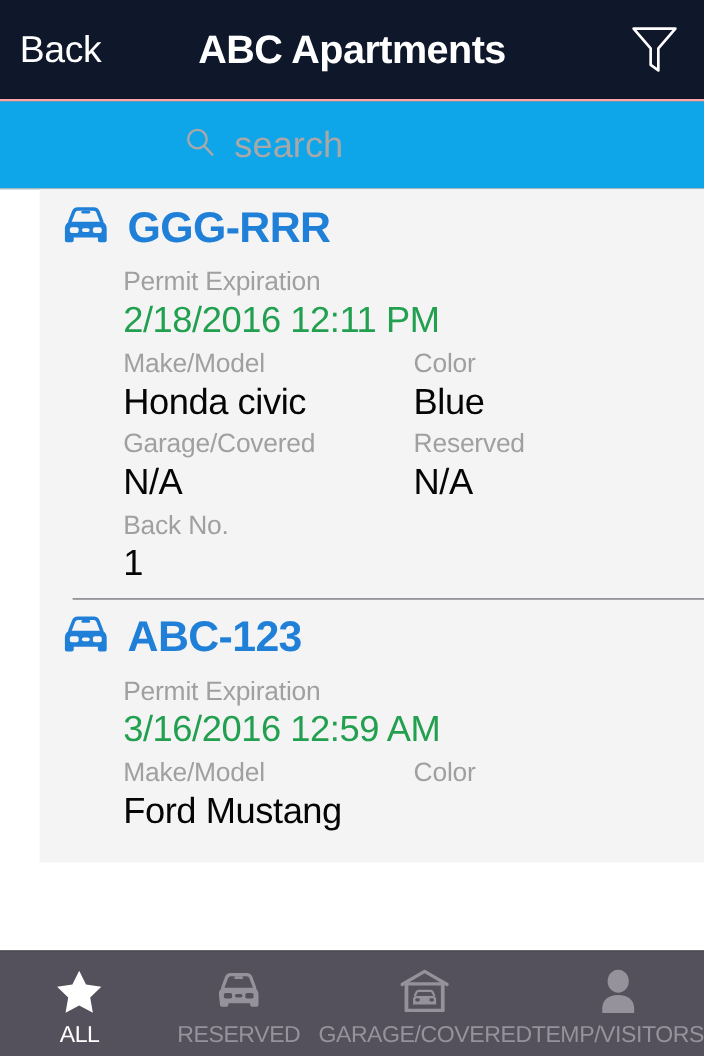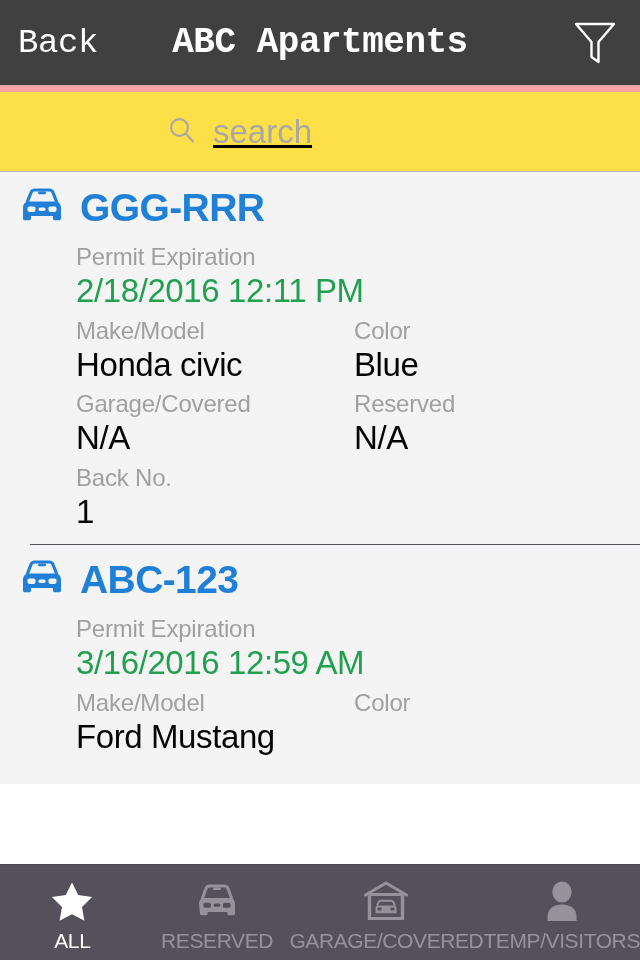--- a/index.html
+++ b/index.html
@@ -47,26 +47,25 @@
     background:#ffffff; border-radius:0 2px 2px 0;
   }
   .battery i {
     display:block; width:100%; height:100%;
     background:#ffffff; border-radius:2px;
   }
 
   
   .navbar {
     height:92px;
-    background:#404040;
+    background:#0f172a;
     display:flex; align-items:center;
     padding:0 18px;
     position:relative;
-    border-bottom:7px solid #fca5a5;
-    font-family:Liberation Mono, monospace;
+    border-bottom:2px solid #fca5a5;
   }
   .nav-back {
     color:#ffffff; font-size:34px;
     letter-spacing:-0.4px;
     background:none; border:none;
     font-family:inherit;
     cursor:pointer;
     z-index:2;
   }
   .nav-title {
@@ -80,42 +79,42 @@
   .nav-filter {
     margin-left:auto;
     z-index:2; cursor:pointer;
     display:flex; align-items:center; justify-content:center;
     width:54px; height:54px;
   }
 
   
   .searchbar {
     height:80px;
-    background:#fde047;
+    background:#0ea5e9;
     display:flex; align-items:center; justify-content:center;
     gap:14px;
     border-bottom:1px solid #b9b9b9;
-    text-decoration:underline;
   }
   .search-inner { display:flex; align-items:center; gap:16px; }
   .search-input {
     border:none; outline:none;
     background:transparent;
     font-family:inherit;
     font-size:33px;
     color:#3a3a3a;
     width:260px;
   }
   .search-input::placeholder { color:#a8a8a8; }
 
   
   .list {
     background:#f4f4f5;
     height:612px;
     overflow:hidden;
+    margin-left:36px;
   }
   .card { padding:14px 0 8px 0; position:relative; }
   .card + .card::before {
     content:"";
     position:absolute; top:0; left:30px; right:0;
     height:1px; background:#59555f;
   }
   .card-head {
     display:flex; align-items:center; gap:14px;
     padding:0 0 0 18px;

